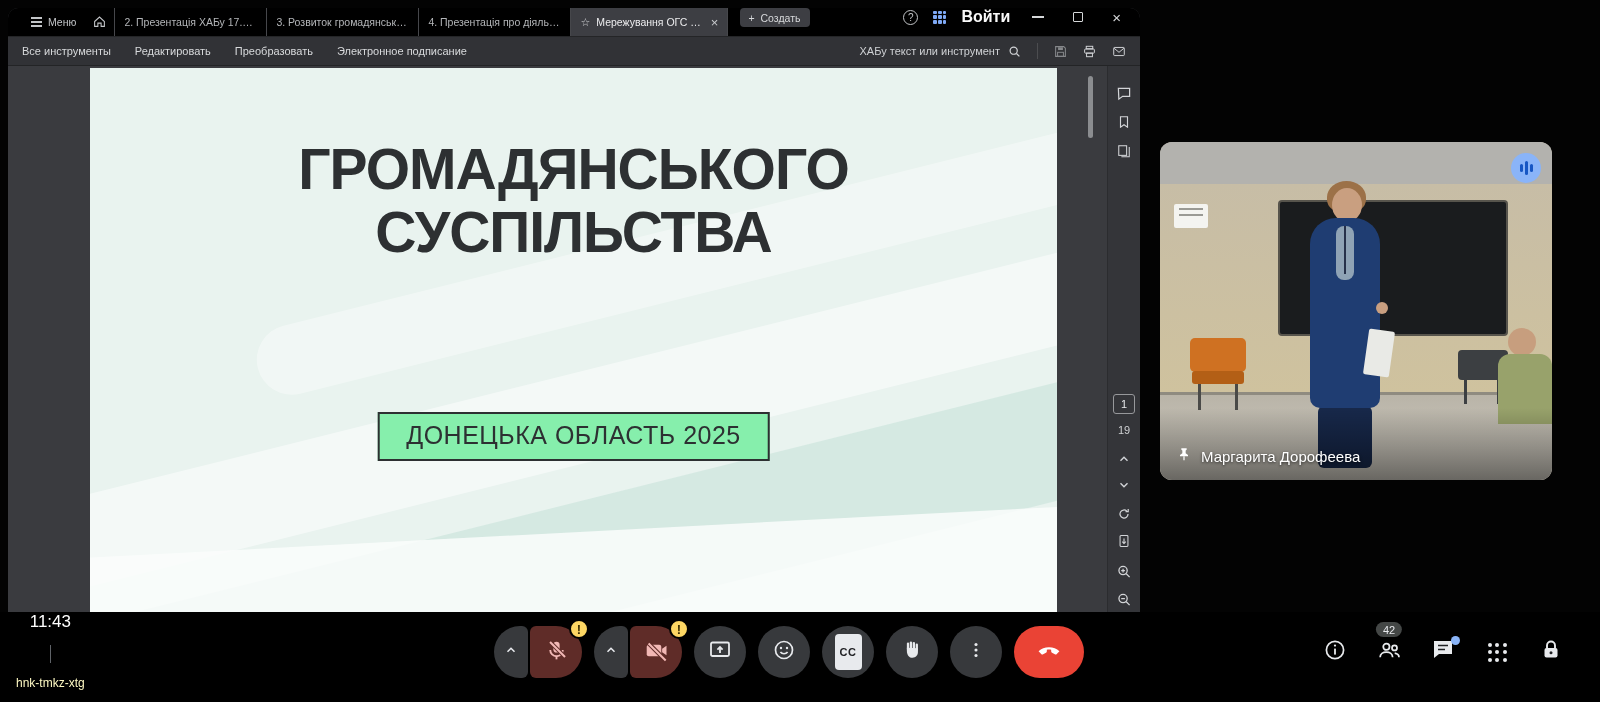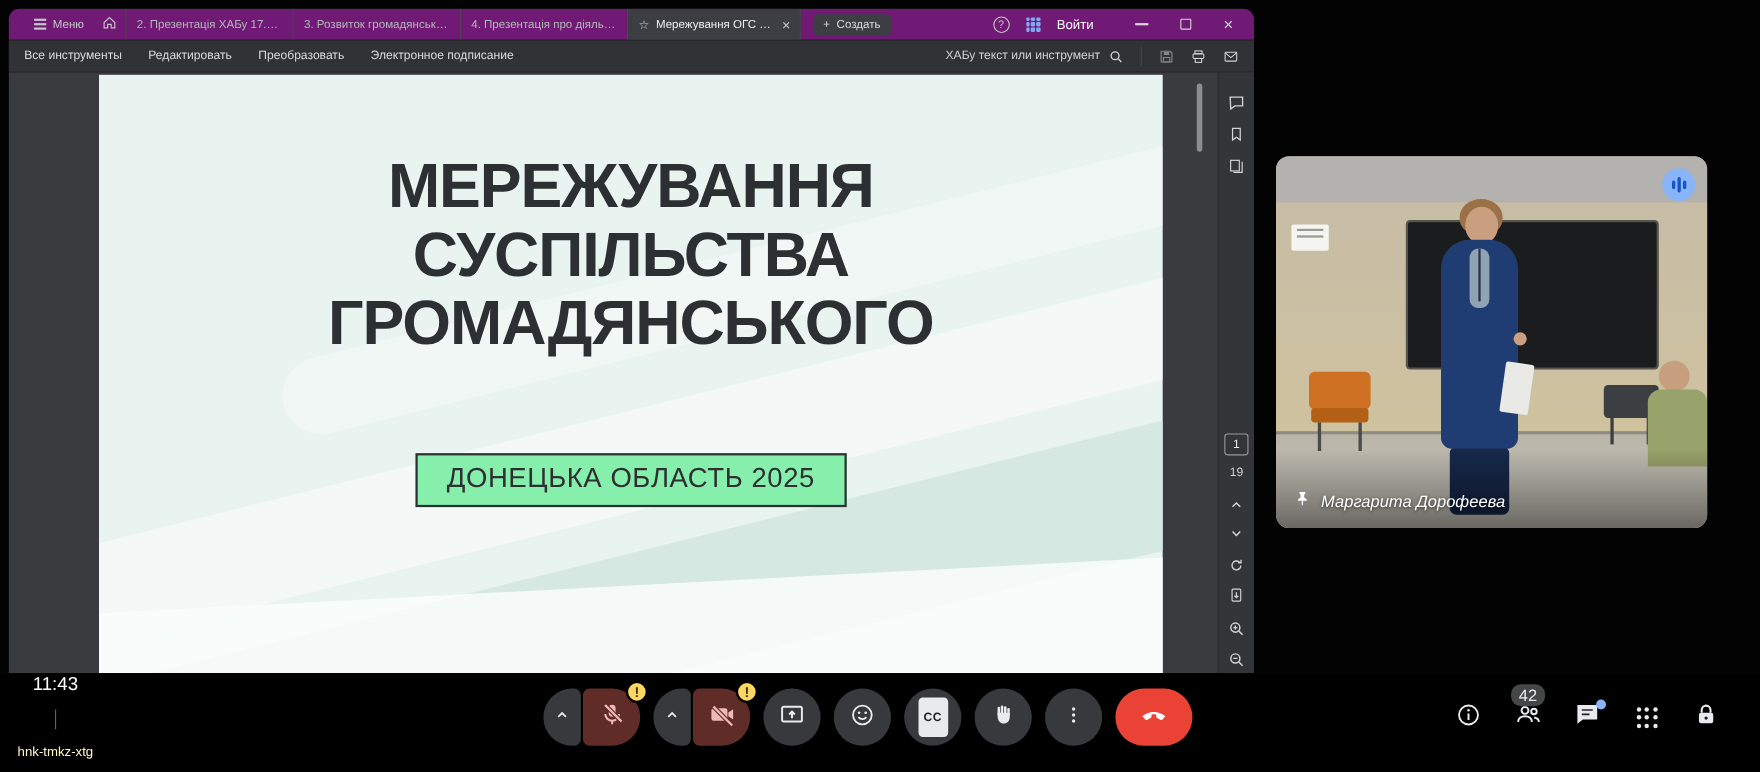--- a/index.html
+++ b/index.html
@@ -1,36 +1,36 @@
 <!DOCTYPE html>
 <html><head>
 <meta charset="utf-8">
 <style>
   * { margin:0; padding:0; box-sizing:border-box; }
   html,body { width:1600px; height:702px; background:#000; font-family:"Liberation Sans",sans-serif; overflow:hidden; }
   .stage { position:relative; width:1600px; height:702px; background:#030303; }
 
   
   .browser { position:absolute; left:8px; top:8px; width:1132px; height:604px; background:#333438; border-radius:10px 10px 0 0; overflow:hidden; }
-  .tabbar { height:28px; display:flex; align-items:center; background:#701a75; font-size:10.5px; color:#c3c5c8;padding-left:12px; }
+  .tabbar { height:28px; display:flex; align-items:flex-start; background:#000000; font-size:10.5px; color:#c3c5c8;padding-left:12px; }
   .menu-btn { display:flex; align-items:center; gap:6px; padding:0 9px 0 11px; height:100%; }
   .hamb { display:flex; flex-direction:column; gap:2.5px; }
   .hamb i { display:block; width:11px; height:1.5px; background:#c3c5c8; }
   .home-btn { padding:0 8px; height:100%; display:flex; align-items:center; }
   .tab { width:152px; height:100%; display:flex; align-items:center; padding:0 9px; border-left:1px solid #46474b; color:#b4b6b9; white-space:nowrap; }
   .tab .lbl { overflow:hidden; text-overflow:ellipsis; }
   .tab.active { width:158px; background:#3d3e43; color:#ececee; border-right:1px solid #46474b; }
   .tab .star { margin-right:6px; font-size:11px; color:#c9cbce; flex:none; }
   .tab .closex { margin-left:auto; font-size:13px; color:#c9cbce; padding-left:6px; flex:none; }
   .newtab { margin-left:12px; display:flex; align-items:center; gap:6px; background:#3d3e43; border-radius:4px; padding:3.5px 10px 3.5px 8px; color:#d7d9db; }
   .tabbar-right { margin-left:auto; display:flex; align-items:center; gap:15px; padding-right:12px; }
   .help-circ { width:15px; height:15px; border:1.2px solid #c3c5c8; border-radius:50%; font-size:10px; display:flex; align-items:center; justify-content:center; }
   .bluegrid { display:grid; grid-template-columns:repeat(3,1fr); gap:1.5px; width:13px; height:13px; }
   .bluegrid i { background:#7fa9f5; border-radius:1px; }
-  .signin { font-size:12px; font-weight:normal; color:#fafafa; margin-right:16px; }
+  .signin { font-size:16px; font-weight:bold; color:#fafafa; }
   .wc { padding:0 7px; display:flex; align-items:center; }
   .win-min { width:12px; height:2px; background:#d5d7d9; }
   .win-max { width:10px; height:10px; border:1.3px solid #d5d7d9; border-radius:1px; }
   .win-close { font-size:15px; color:#d5d7d9; line-height:1; }
 
   
   .acro { height:30px; background:#313236; border-top:1px solid #242527; border-bottom:1px solid #232426; display:flex; align-items:center; padding:0 14px; gap:24px; font-size:11px; color:#d8dadc; }
   .acro-right { margin-left:auto; display:flex; align-items:center; gap:16px; }
   .searchbox { display:flex; align-items:center; gap:8px; color:#cfd1d4; }
   .vdiv { width:1px; height:16px; background:#4c4d50; }
@@ -76,39 +76,39 @@
   .sc-lanyard { left:184px; top:84px; width:2px; height:48px; background:#27314a; }
   .sc-hand { left:216px; top:160px; width:12px; height:12px; background:#c99f80; border-radius:50%; }
   .sc-paper { left:206px; top:188px; width:26px; height:46px; background:#e9eae6; transform:rotate(8deg); border-radius:2px; }
   .sc-legs { left:158px; top:264px; width:54px; height:62px; background:#17284a; border-radius:6px; }
   .sc-p2-head { left:348px; top:186px; width:28px; height:28px; background:#c79e7e; border-radius:50%; }
   .sc-p2-body { left:338px; top:212px; width:54px; height:70px; background:#98a26b; border-radius:12px 12px 0 0; }
   .sc-vignette { left:0; bottom:0; width:392px; height:72px; background:linear-gradient(rgba(0,0,0,0),rgba(0,0,0,.5)); }
   .audio-ind { position:absolute; top:11px; right:11px; width:30px; height:30px; border-radius:50%; background:#8ab4f8; display:flex; align-items:center; justify-content:center; gap:2px; }
   .audio-ind i { display:block; width:3px; border-radius:2px; background:#1656c4; }
   .audio-ind i:nth-child(1){height:8px;} .audio-ind i:nth-child(2){height:14px;} .audio-ind i:nth-child(3){height:8px;}
-  .name-label { position:absolute; left:16px; bottom:14px; display:flex; align-items:center; gap:9px; color:#fff; font-size:15px; text-shadow:0 1px 3px rgba(0,0,0,.7);font-style:italic; }
+  .name-label { position:absolute; left:16px; bottom:14px; display:flex; align-items:center; gap:9px; color:#fff; font-size:15px; text-shadow:0 1px 3px rgba(0,0,0,.7); }
 
   
   .meet-bar { position:absolute; left:0; top:612px; width:1600px; height:90px; background:#000; }
   .meet-left { position:absolute; left:16px; top:0; height:84px; display:flex; align-items:center; gap:13px;flex-direction:column; }
   .mtime { font-size:17px; color:#fff; }
   .msep { width:1px; height:18px; background:#5f6368; }
   .mcode { font-size:12px; color:#fef9c3; }
   .controls { position:absolute; left:494px; top:14px; display:flex; align-items:center; gap:12px; }
   .split { position:relative; display:flex; gap:2px; }
   .seg-chev { width:34px; height:52px; background:#37393c; border-radius:26px 6px 6px 26px; display:flex; align-items:center; justify-content:center; }
   .seg-main { width:52px; height:52px; background:#5f2c28; border-radius:6px 26px 26px 6px; display:flex; align-items:center; justify-content:center; }
   .warn { position:absolute; top:-7px; right:-7px; width:20px; height:20px; border-radius:50%; background:#fdd663; color:#3d2f00; font-weight:bold; font-size:13px; display:flex; align-items:center; justify-content:center; border:2px solid #000; }
   .round-btn { width:52px; height:52px; border-radius:50%; background:#37393c; display:flex; align-items:center; justify-content:center; }
   .cc-chip { width:27px; height:36px; background:#e8eaed; color:#202124; border-radius:4px; font-size:11px; font-weight:bold; display:flex; align-items:center; justify-content:center; letter-spacing:.5px; }
   .end-call { width:70px; height:52px; border-radius:26px; background:#ea4335; display:flex; align-items:center; justify-content:center; }
   .right-icons { position:absolute; right:36px; top:14px; height:52px; display:flex; align-items:center; gap:28px; }
   .ric2 { position:relative; width:26px; height:26px; display:flex; align-items:center; justify-content:center; color:#e8eaed; }
-  .badge42 { position:absolute; top:-17px; left:50%; transform:translateX(-50%); background:#444746; color:#e8eaed; font-size:15px; padding:1.5px 7px; border-radius:9px; }
+  .badge42 { position:absolute; top:-17px; left:50%; transform:translateX(-50%); background:#444746; color:#e8eaed; font-size:11px; padding:1.5px 7px; border-radius:9px; }
   .chat-dot { position:absolute; top:-3px; right:-4px; width:9px; height:9px; border-radius:50%; background:#8ab4f8; }
   .dots9 { display:grid; grid-template-columns:repeat(3,1fr); gap:3.5px; width:19px; height:19px; }
   .dots9 i { width:4px; height:4px; border-radius:50%; background:#e8eaed; }
 </style>
 </head>
 <body>
 
 <div class="stage">
 
   <div class="browser">
@@ -217,23 +217,22 @@
     </div>
 
     <div class="pdf-area">
 
       <div class="slide">
         <div class="deco a"></div>
         <div class="deco c"></div>
         <div class="deco b"></div>
         <div class="deco d"></div>
         <div class="slide-title">
-          <div>МЕРЕЖУВАННЯ</div>
+          <div>ГРОМАДЯНСЬКОГО</div>
           <div>СУСПІЛЬСТВА</div>
-          <div>ГРОМАДЯНСЬКОГО</div>
         </div>
         <div class="subtitle-box">ДОНЕЦЬКА ОБЛАСТЬ 2025</div>
       </div>
 
       <div class="scroll-thumb"></div>
 
       <div class="rail">
         <span class="ric" style="top:20px">
           <svg viewBox="0 0 16 16" width="15" height="15">
               <path d="M2 2.5h12v8.5H6.5L2.5 14z" fill="none" stroke="currentColor" stroke-width="1.3"></path>

